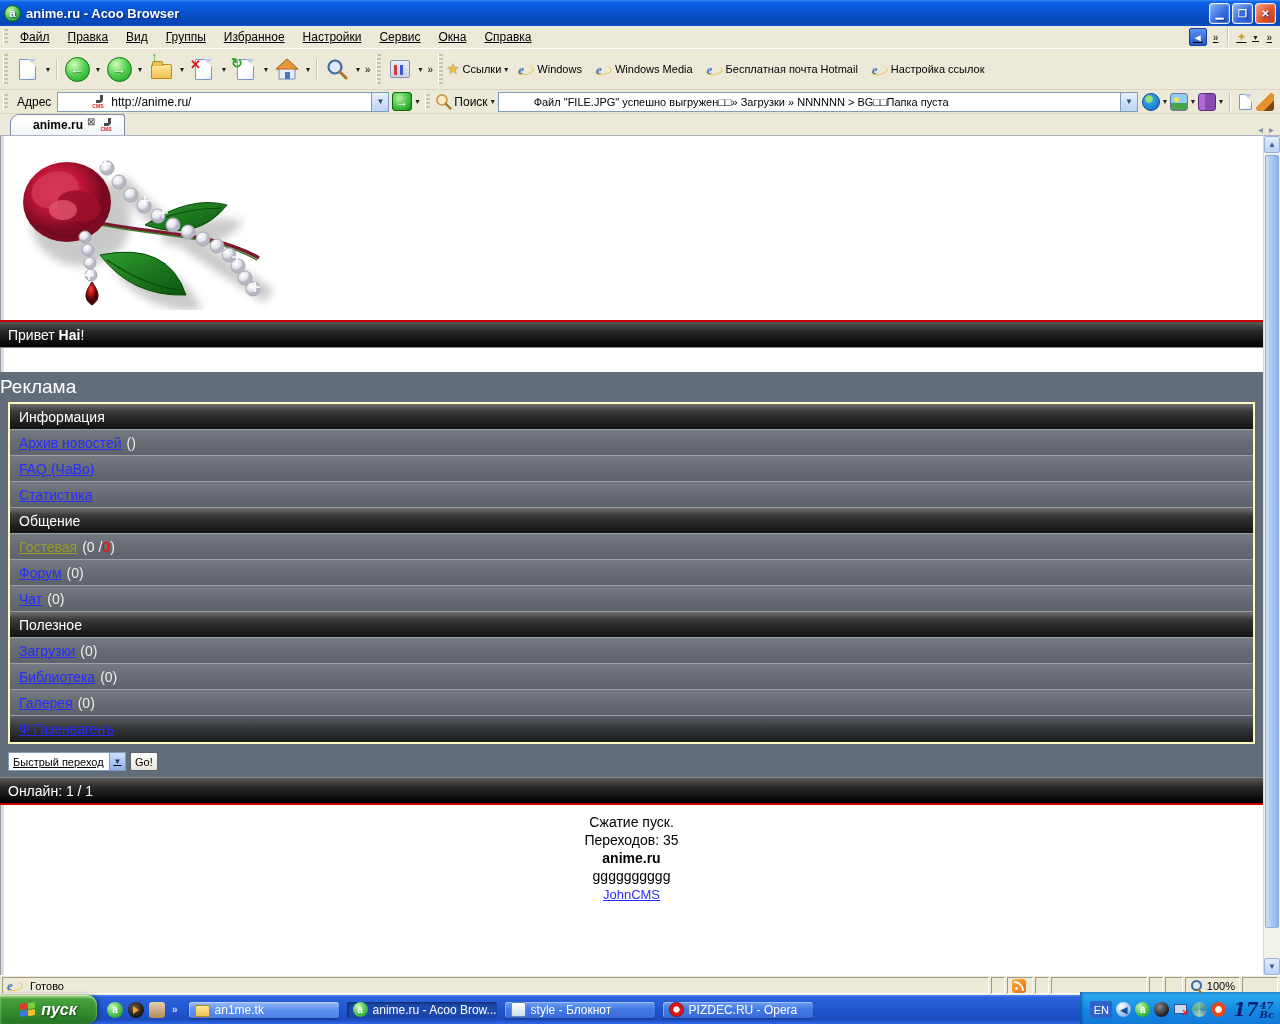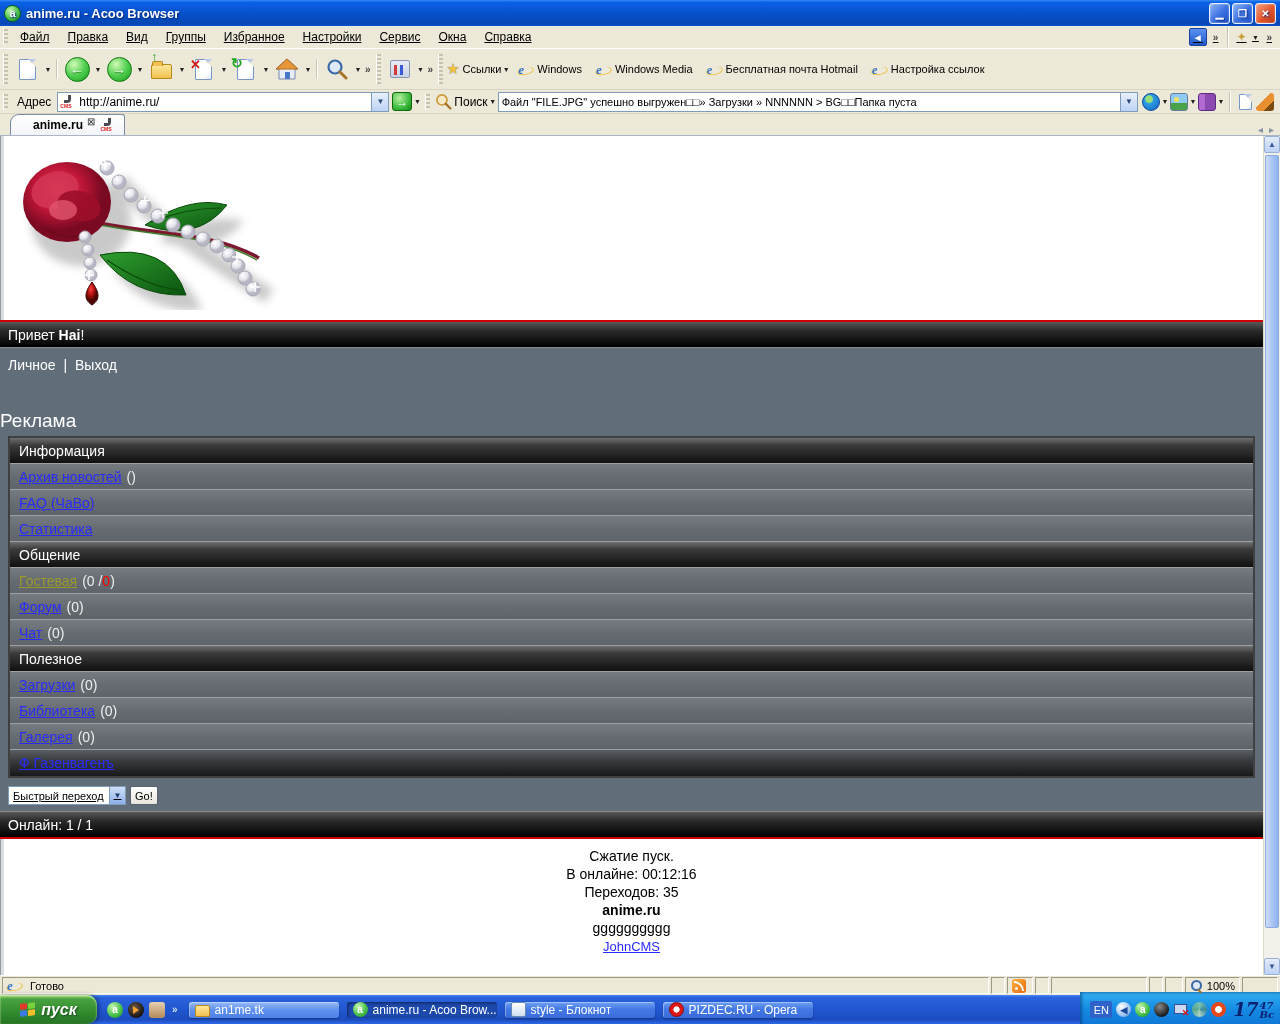--- a/index.html
+++ b/index.html
@@ -53,21 +53,21 @@
   
   .linksbar { display:flex; align-items:center; }
   .star { color:#f2c23a; font-size:15px; text-shadow:0 0 1px #3a5ad4; margin-right:3px; }
   .link-entry { display:flex; align-items:center; margin:0 7px; }
   .ie-e { width:15px; height:15px; color:#2b6fd4; font:bold italic 13px "Liberation Serif",serif; margin-right:4px; position:relative; }
   .ie-e::after { content:""; position:absolute; left:-1px; top:5px; width:15px; height:7px; border:1.5px solid #f0c040; border-top:none; border-radius:50%; transform:rotate(-12deg); }
 
   
   .addrbar { height:24px; background:#ece9d8; display:flex; align-items:center; font-size:12px; border-bottom:1px solid #d9d5c2; }
   .addr-label { padding:0 6px; }
-  .combo { height:20px; background:#fff; border:1px solid #7f9db9; display:flex; align-items:center; font-size:12px; overflow:hidden; }
+  .combo { height:20px; background:#fff; border:1px solid #7f9db9; display:flex; align-items:center; font-size:12px; overflow:hidden;padding-left:32px; }
   .combo .txt { padding:0 3px; white-space:nowrap; }
   .combo-arrow { width:17px; height:100%; margin-left:auto; background:linear-gradient(180deg,#e8f0fc,#bcd2f5); border-left:1px solid #7f9db9;
     color:#2a4a7c; font-size:8px; display:flex; align-items:center; justify-content:center; flex:none; }
   .addr-combo { width:332px; }
   .cms-fav { width:14px; height:14px; position:relative; margin:0 2px; flex:none; }
   .cms-fav .j { position:absolute; left:4px; top:0; width:7px; height:8px; border-right:3px solid #4a4a52; border-bottom:3px solid #4a4a52; border-radius:0 0 4px 0; }
   .cms-fav .cms { position:absolute; bottom:0; left:0; font-size:5px; font-weight:bold; color:#e01818; letter-spacing:0; }
   .go-btn { width:20px; height:19px; margin-left:3px; border-radius:3px; background:radial-gradient(circle at 35% 30%,#b4f0a0,#3dbb3d 60%,#168a16);
     border:1px solid #0d6a0d; color:#fff; font-size:12px; font-weight:bold; display:flex; align-items:center; justify-content:center; }
   .search-combo { flex:1; margin-right:4px; font-size:11px; }
@@ -90,21 +90,21 @@
   .page-body { flex:1; background:#fff; box-shadow:inset 1px 0 0 #939ca4, inset 4px 0 0 #dcdfe2; overflow:hidden; }
   .banner { margin:4px 0 0 5px; height:172px; }
   .bar-dark { height:28px; background:linear-gradient(180deg,#585858 0,#2a2a2a 35%,#000 100%); color:#fff; font-size:14px;
     display:flex; align-items:center; padding-left:8px; }
   .bar-top-red { border-top:2px solid #cc0000; border-bottom:1px solid #8a8a8a; }
   .bar-bottom-red { border-bottom:2px solid #cc0000; border-top:1px solid #8a8a8a; }
   .slate { background:#616d79; color:#fff; }
   .usernav { padding:9px 8px; font-size:14px; }
   .usernav span { margin-right:4px; }
   .ads { padding:4px 0 2px; font-size:19px;margin-top:24px; }
-  .menu-box { margin:2px 8px 0; border:2px solid #404040; }
+  .menu-box { margin:2px 8px 0; border:2px solid #fef9c3; }
   .mrow { height:26px; display:flex; align-items:center; padding-left:9px; font-size:14px; border-bottom:1px solid #9aa0a5; }
   .mrow:last-child { border-bottom:none; }
   .mrow.header { background:linear-gradient(180deg,#6e6e6e 0,#3a3a3a 30%,#101010 100%); color:#fff; }
   .mrow.item { background:linear-gradient(180deg,#757b80 0,#666c71 50%,#5e6469 100%); }
   .mrow.item-dark { background:linear-gradient(180deg,#5a5e62 0,#36393c 45%,#17191b 100%); }
   .mlink { color:#2b2bff; text-decoration:underline; }
   .mlink.visited { color:#9a9a2a; }
   .msuffix { color:#eee; margin-left:5px; }
   .mred { color:#ff0000; }
   .quickjump { display:flex; align-items:center; gap:4px; padding:8px 8px 6px; }
@@ -422,25 +422,20 @@
         </svg>
       </div>
 
       <div class="bar-dark bar-top-red" style="margin-top:8px;">
         <span style="white-space:pre;">Привет </span>
         <b>Hai</b>
         <span>!</span>
       </div>
 
       <div class="slate">
-        <div class="usernav">
-          <span>Личное</span>
-          <span>|</span>
-          <span>Выход</span>
-        </div>
         <div class="ads">Реклама</div>
 
         <div class="menu-box">
           <div class="mrow header">
               <span>Информация</span>
             </div>
           <div class="mrow item">
             <span class="mlink">Архив новостей</span>
             <span class="msuffix">()</span>
           </div>
@@ -497,21 +492,20 @@
           <div class="go2">Go!</div>
         </div>
       </div>
 
       <div class="bar-dark bar-bottom-red">
         <span>Онлайн: 1 / 1</span>
       </div>
 
       <div class="footer">
         <div>Сжатие пуск.</div>
-        <div>В онлайне: 00:12:16</div>
         <div>Переходов: 35</div>
         <div class="b">anime.ru</div>
         <div>gggggggggg</div>
         <div><a>JohnCMS</a></div>
       </div>
     </div>
 
     <div class="scrollbar">
       <div class="sb-btn">▲</div>
       <div class="sb-track">

